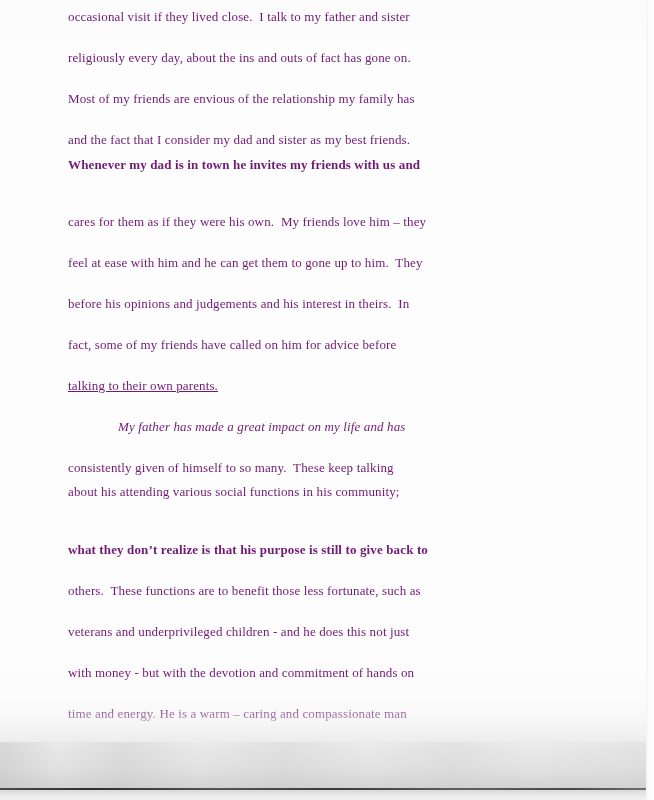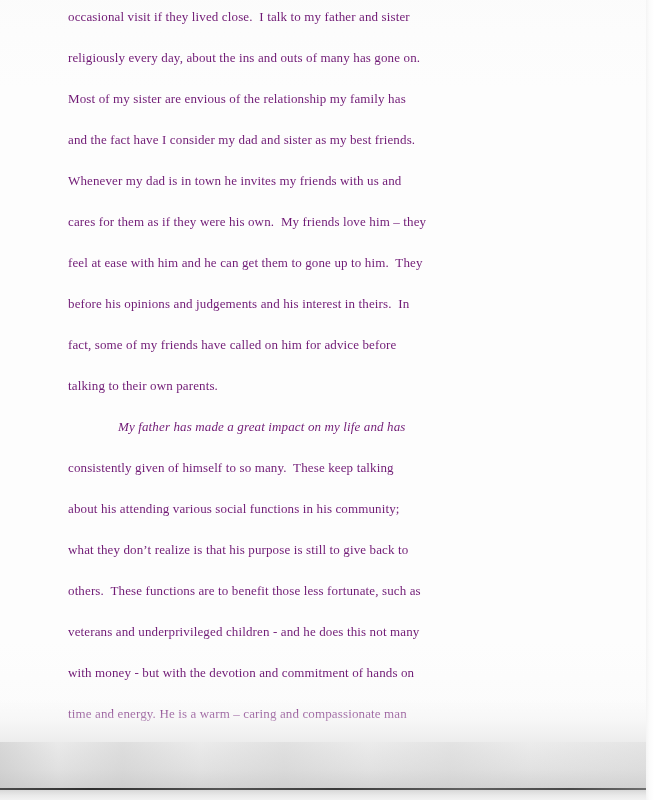--- a/index.html
+++ b/index.html
@@ -150,35 +150,35 @@
 </head>
 <body>
 
 <div id="page">
 
   <div id="paper-field"></div>
   <div id="paper-grain"></div>
 
   <div id="text-block">
       <div class="line" style="top: 10px;">occasional visit if they lived close.  I talk to my father and sister</div>
-      <div class="line" style="top: 51px;">religiously every day, about the ins and outs of many has gone on.</div>
-      <div class="line" style="top: 92px;">Most of my sister are envious of the relationship my family has</div>
-      <div class="line" style="top: 133px;">and the fact have I consider my dad and sister as my best friends.</div>
-      <div class="line" style="top: 174px;">Whenever my dad is in town he invites my friends with us and</div>
+      <div class="line" style="top: 51px;">religiously every day, about the ins and outs of fact has gone on.</div>
+      <div class="line" style="top: 92px;">Most of my friends are envious of the relationship my family has</div>
+      <div class="line" style="top: 133px;">and the fact that I consider my dad and sister as my best friends.</div>
+      <div class="line" style="top: 158px; font-weight: bold;">Whenever my dad is in town he invites my friends with us and</div>
       <div class="line" style="top: 215px;">cares for them as if they were his own.  My friends love him – they</div>
       <div class="line" style="top: 256px;">feel at ease with him and he can get them to gone up to him.  They</div>
       <div class="line" style="top: 297px;">before his opinions and judgements and his interest in theirs.  In</div>
       <div class="line" style="top: 338px; text-align: center;">fact, some of my friends have called on him for advice before</div>
-      <div class="line" style="top: 379px;">talking to their own parents.</div>
+      <div class="line" style="top: 379px; text-decoration: underline;">talking to their own parents.</div>
       <div class="line indent" style="top: 420px; font-style: italic;">My father has made a great impact on my life and has</div>
       <div class="line" style="top: 461px;">consistently given of himself to so many.  These keep talking</div>
-      <div class="line" style="top: 502px;">about his attending various social functions in his community;</div>
-      <div class="line" style="top: 543px;">what they don’t realize is that his purpose is still to give back to</div>
+      <div class="line" style="top: 485px;">about his attending various social functions in his community;</div>
+      <div class="line" style="top: 543px; font-weight: bold;">what they don’t realize is that his purpose is still to give back to</div>
       <div class="line" style="top: 584px;">others.  These functions are to benefit those less fortunate, such as</div>
-      <div class="line" style="top: 625px;">veterans and underprivileged children - and he does this not many</div>
+      <div class="line" style="top: 625px;">veterans and underprivileged children - and he does this not just</div>
       <div class="line" style="top: 666px;">with money - but with the devotion and commitment of hands on</div>
       <div class="line" style="top: 707px;">time and energy. He is a warm – caring and compassionate man</div>
     </div>
 
   <div id="bottom-shadow"></div>
   <div id="bottom-shadow-mottle"></div>
   <div id="platen-line"></div>
   <div id="below-platen"></div>
   <div id="right-edge"></div>
 

